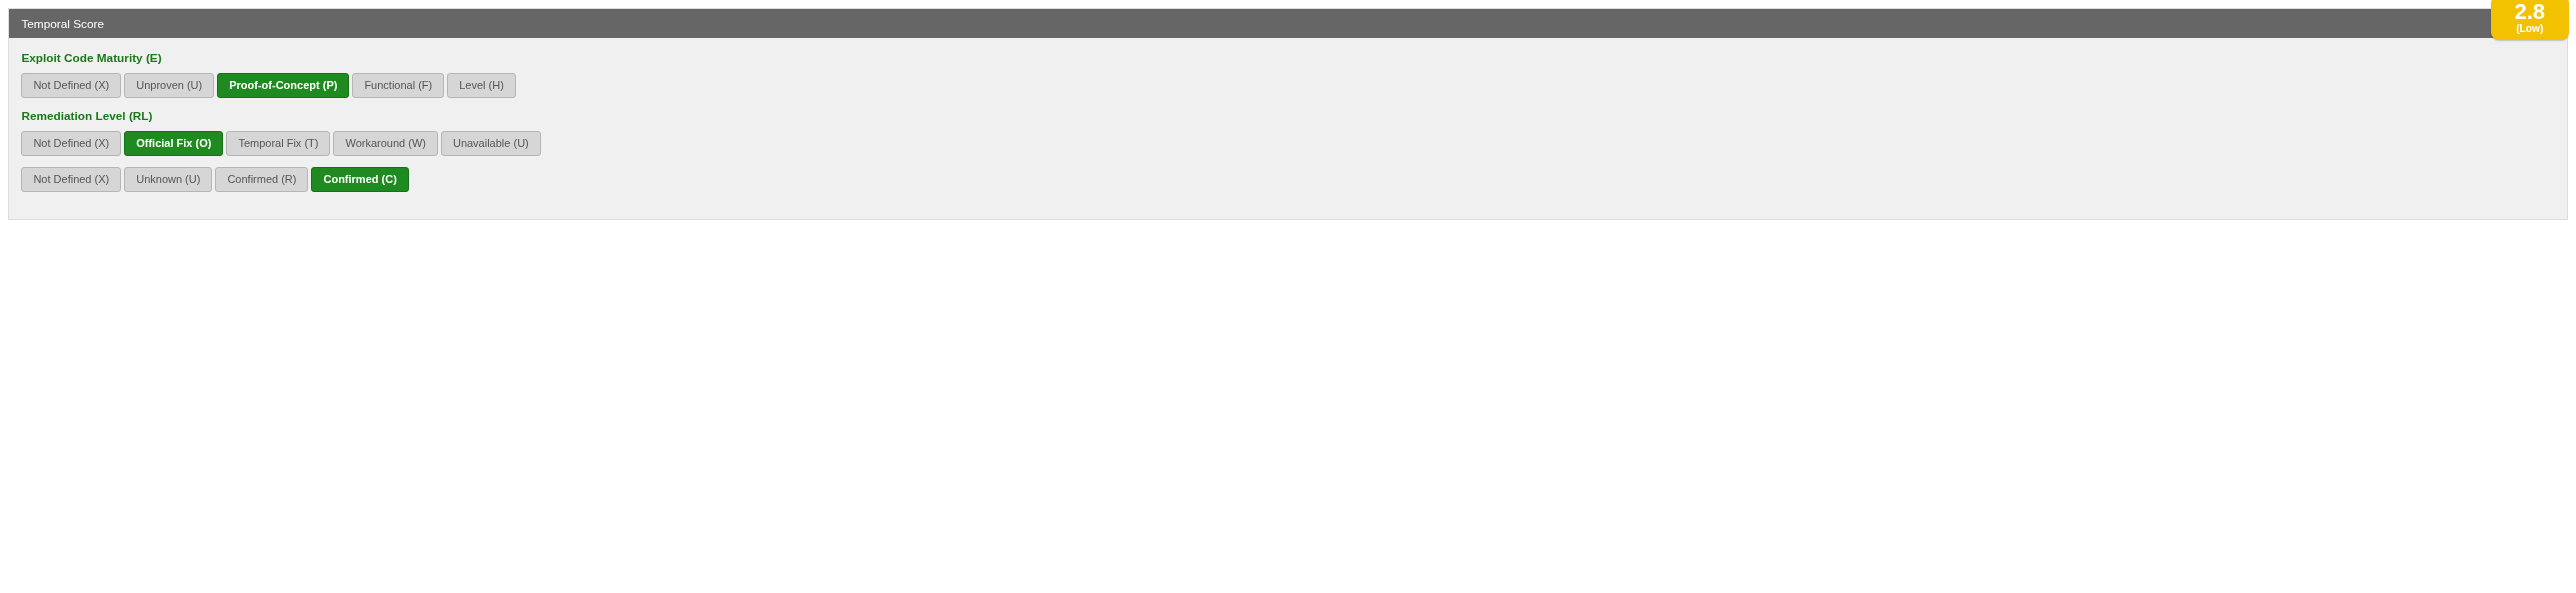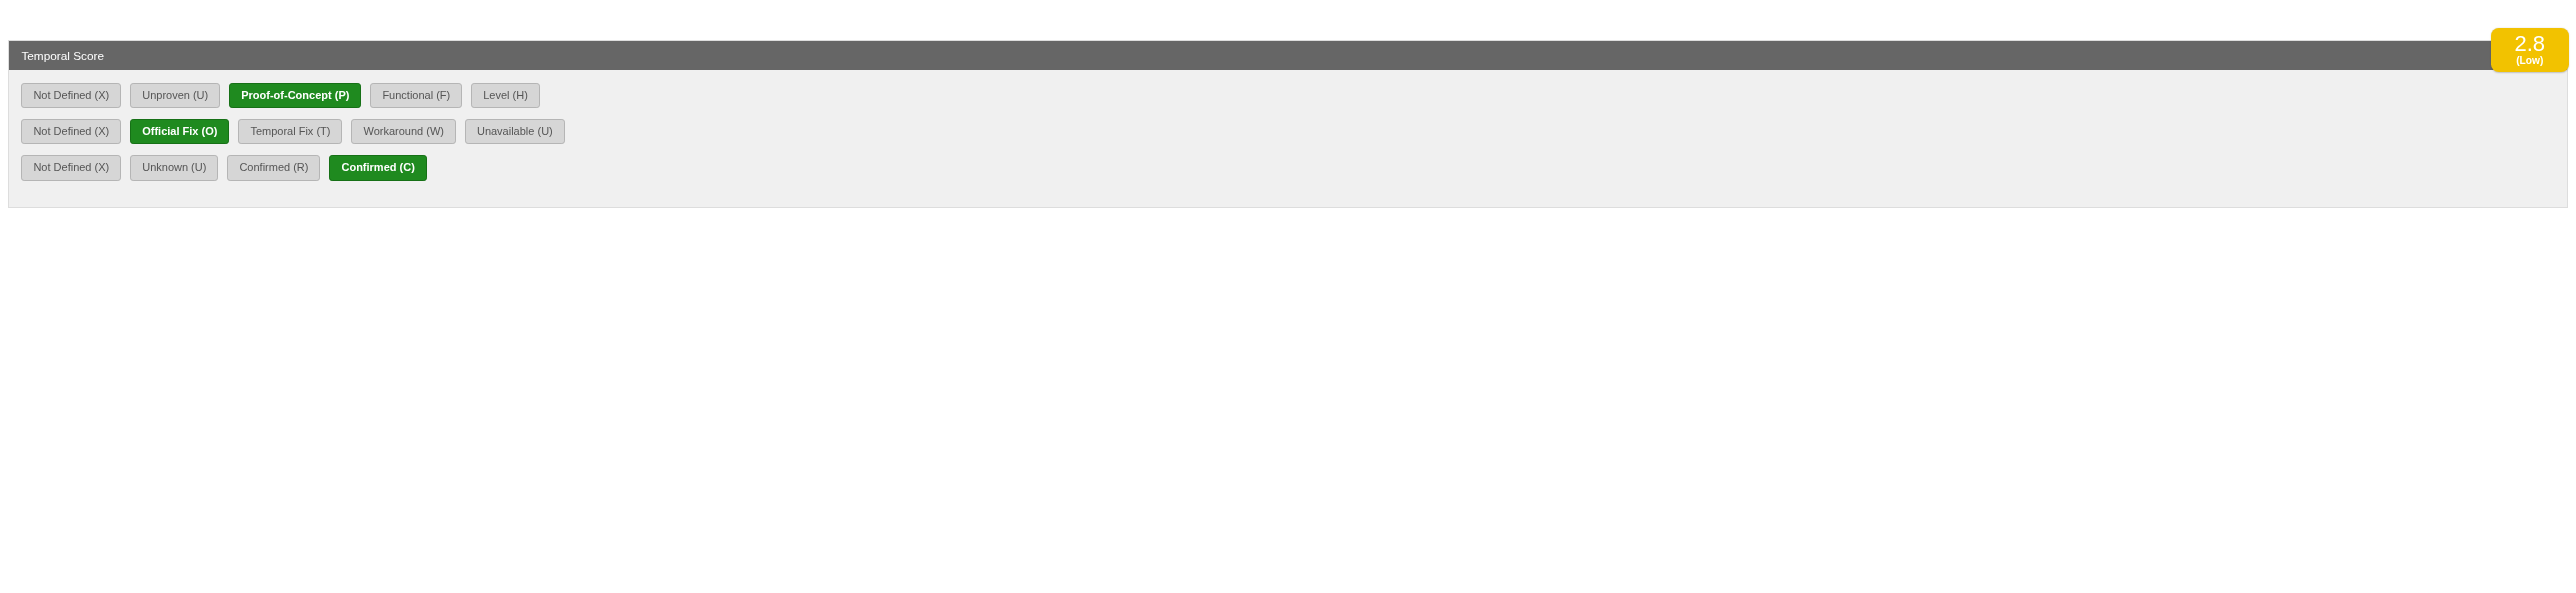--- a/index.html
+++ b/index.html
@@ -6,21 +6,20 @@
   html, body {
     margin: 0;
     padding: 0;
     font-family: "Segoe UI", Arial, Helvetica, sans-serif;
     background: #fff;
     color: #333;
   }
   .page {
     width: 100%;
     padding-top: 7.8px;
-    margin-top: 32px;
   }
   .panel {
     margin: 0 7.8px 15.7px 7.8px;
     background: #f0f0f0;
     border: 0.8px solid #ddd;
   }
   .panel-header {
     position: relative;
     background: #666666;
     color: #fff;
@@ -35,21 +34,21 @@
     width: 78px;
     padding: 4.7px 0 4.7px 0;
     border-radius: 7.8px;
     text-align: center;
     color: #fff;
     box-shadow: 0 0.8px 1.6px rgba(0,0,0,0.2);
   }
   .score-badge .score-value {
     font-size: 22px;
     line-height: 1;
-    font-weight: 400;
+    font-weight: 700;
   }
   .score-badge .score-label {
     font-size: 10.2px;
     line-height: 1.2;
     font-weight: 700;
   }
   .panel-body {
     padding: 12.6px 12.6px 15.7px 12.6px;
   }
   .metric-group {
@@ -57,21 +56,21 @@
   }
   .metric-title {
     color: #1a7a1a;
     font-weight: 700;
     font-size: 11.8px;
     margin-bottom: 7.8px;
   }
   .options-row {
     display: flex;
     flex-wrap: wrap;
-    gap: 9px;
+    gap: 3px;
   }
   .option-btn {
     display: inline-flex;
     align-items: center;
     justify-content: center;
     padding: 3.9px 11px;
     font-size: 11px;
     border-radius: 3.1px;
     background: #d6d6d6;
     color: #555;
@@ -95,29 +94,31 @@
     <div class="panel-header">
       <span>Temporal Score</span>
       <div class="score-badge" style="background:#f2c200;">
         <div class="score-value">2.8</div>
         <div class="score-label">(Low)</div>
       </div>
     </div>
     <div class="panel-body" id="panel-body">
 
     <div class="metric-group">
+          <div class="metric-title">Exploit Code Maturity (E)</div>
           <div class="options-row">
             <div class="option-btn">Not Defined (X)</div>
             <div class="option-btn">Unproven (U)</div>
             <div class="option-btn selected">Proof-of-Concept (P)</div>
             <div class="option-btn">Functional (F)</div>
             <div class="option-btn">Level (H)</div>
           </div>
         </div>
         <div class="metric-group">
+          <div class="metric-title">Remediation Level (RL)</div>
           <div class="options-row">
             <div class="option-btn">Not Defined (X)</div>
             <div class="option-btn selected">Official Fix (O)</div>
             <div class="option-btn">Temporal Fix (T)</div>
             <div class="option-btn">Workaround (W)</div>
             <div class="option-btn">Unavailable (U)</div>
           </div>
         </div>
         <div class="metric-group">
           <div class="options-row">

